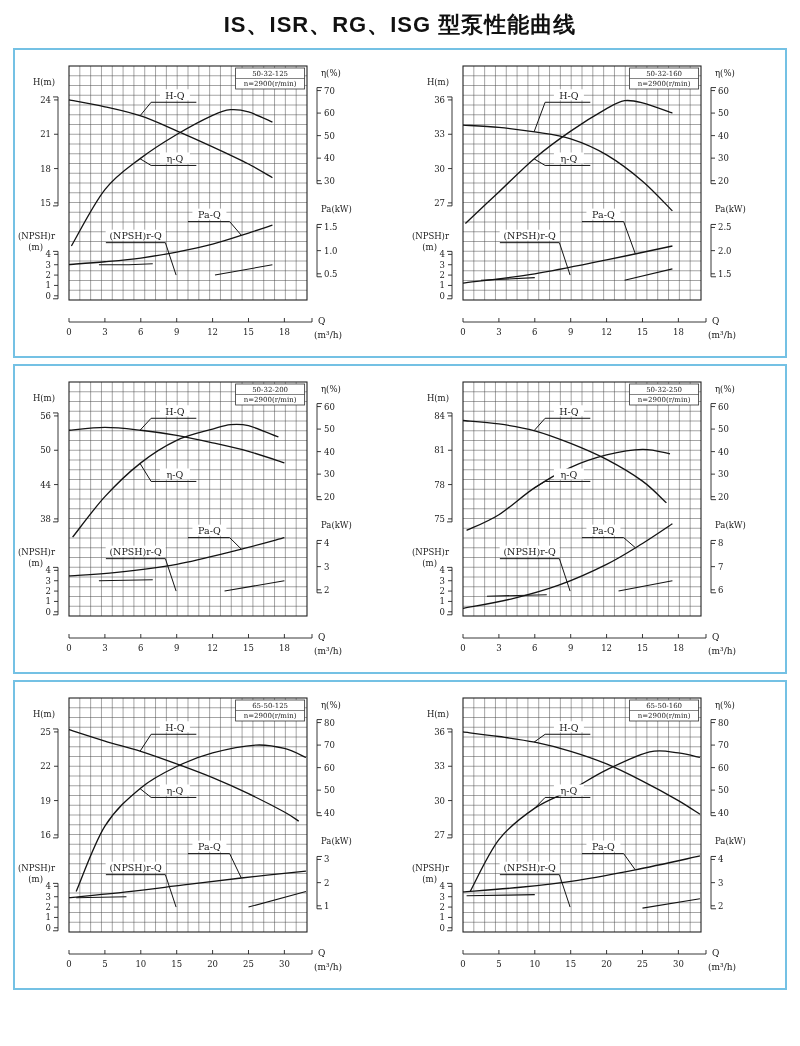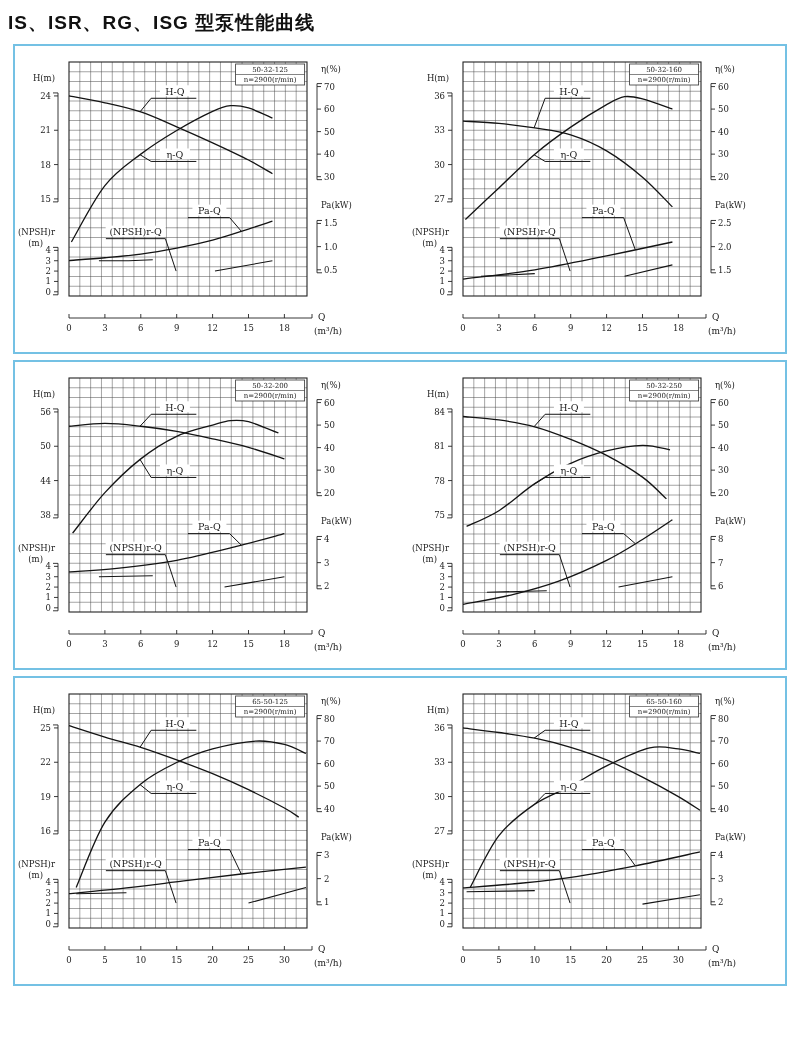--- a/index.html
+++ b/index.html
@@ -1,17 +1,17 @@
 <!DOCTYPE html>
 <html><head>
 <meta charset="utf-8">
 <style>
   html,body{margin:0;padding:0;background:#fff;}
   body{width:800px;font-family:"Liberation Sans",sans-serif;}
-  .page-title{margin:10px 8px 8px;text-align:left;font-size:19px;font-weight:bold;
+  .page-title{margin:10px 8px 8px;text-align:center;font-size:22px;font-weight:bold;
     letter-spacing:1px;color:#111;}
   .panel{border:2px solid #74c1e4;margin:0 13px 6px;padding:8px 2px 2px;
     display:flex;justify-content:space-between;background:#fff;}
   .chart{width:372px;height:296px;}
   svg text{font-family:"DejaVu Serif","Liberation Serif",serif;fill:#1b1b1b;}
 </style>
 </head>
 <body>
 
 <h1 class="page-title">IS、ISR、RG、ISG 型泵性能曲线</h1>

